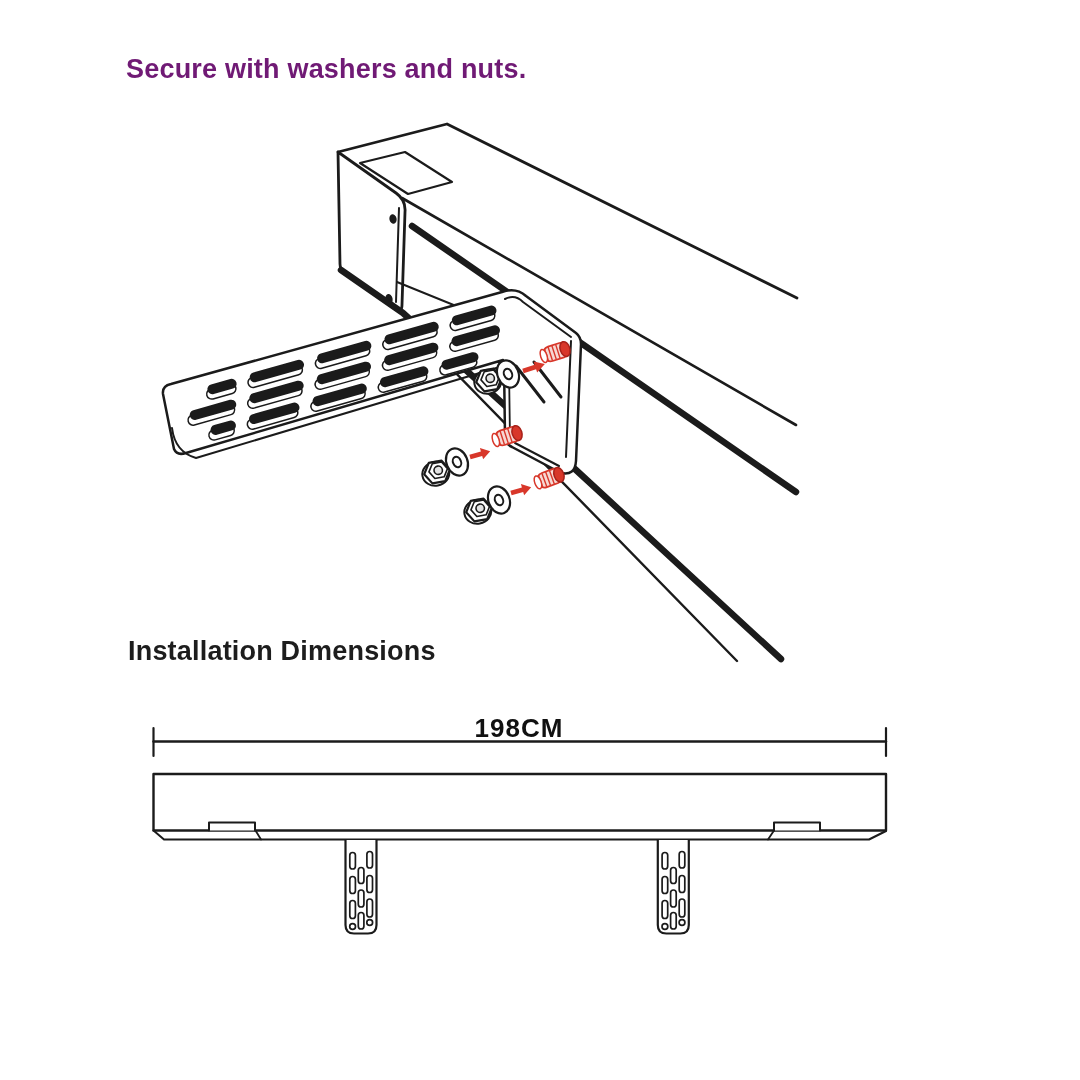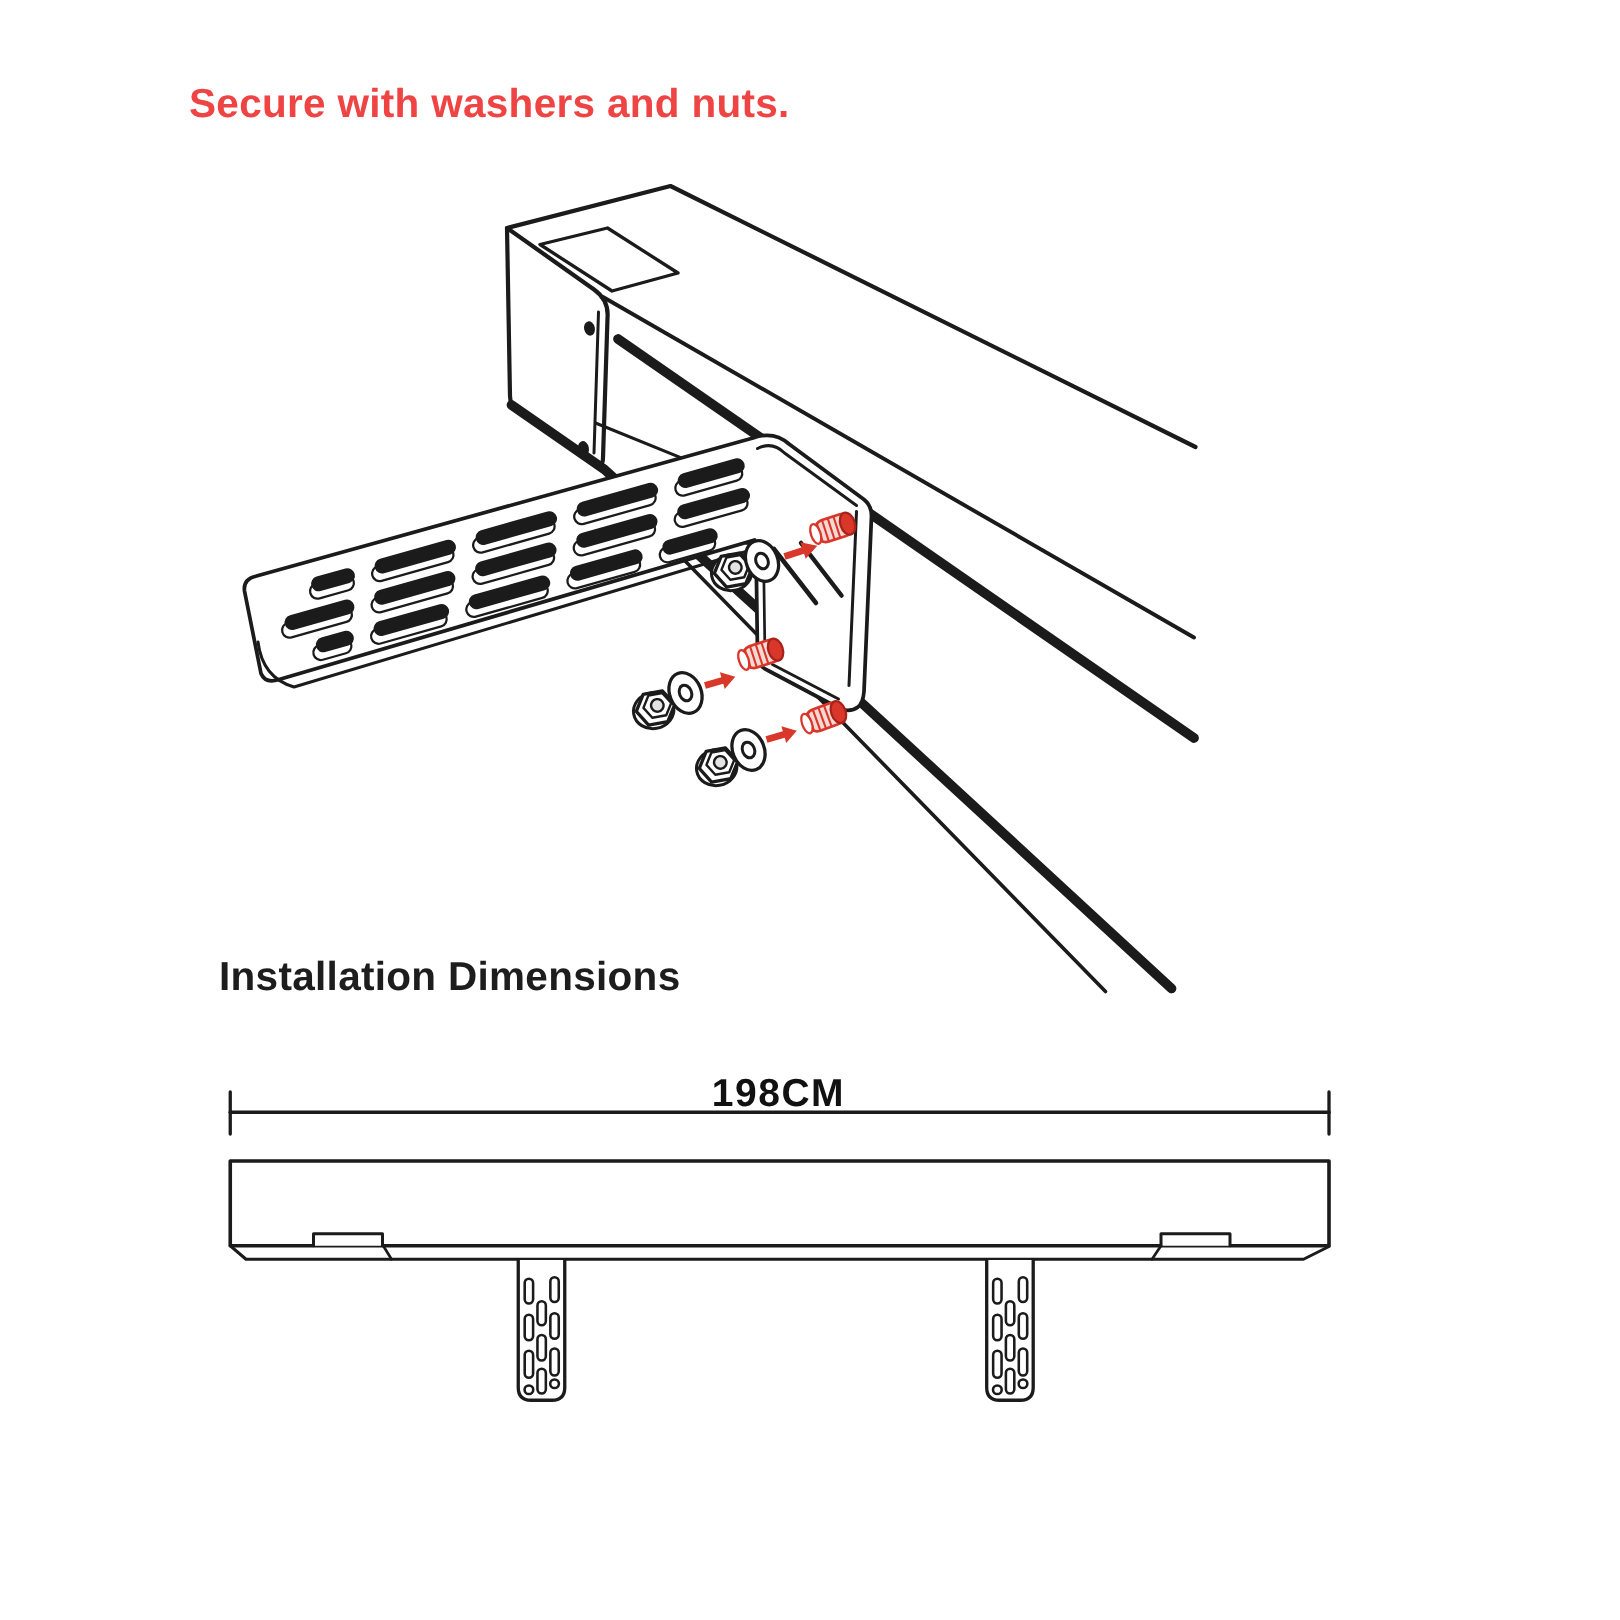--- a/index.html
+++ b/index.html
@@ -1,20 +1,20 @@
 <!DOCTYPE html>
 <html><head>
 <meta charset="utf-8">
 <style>
   html,body{margin:0;padding:0;background:#ffffff;}
   .page{position:relative;width:1080px;height:1080px;background:#ffffff;overflow:hidden;
         font-family:"Liberation Sans", sans-serif;}
   .caption{position:absolute;left:126px;top:54px;font-size:27px;font-weight:bold;
-           color:#ef4444;letter-spacing:0.2px;}
-  .heading{position:absolute;left:146px;top:636px;font-size:27px;font-weight:bold;
+           color:#701a75;letter-spacing:0.2px;}
+  .heading{position:absolute;left:128px;top:636px;font-size:27px;font-weight:bold;
            color:#1d1d1d;letter-spacing:0.2px;}
   .dim-label{position:absolute;left:419px;top:701px;width:200px;text-align:center;
              font-size:26px;font-weight:bold;color:#111;letter-spacing:1px;margin-top:12px;}
   svg{position:absolute;left:0;top:0;}
   .k{stroke:#1b1b1b;fill:none;stroke-linecap:round;stroke-linejoin:round;}
   .kf{stroke:#1b1b1b;fill:#ffffff;stroke-linecap:round;stroke-linejoin:round;}
   .blk{fill:#1b1b1b;stroke:none;}
   .red{stroke:#d8372a;}
 </style>
 </head>

